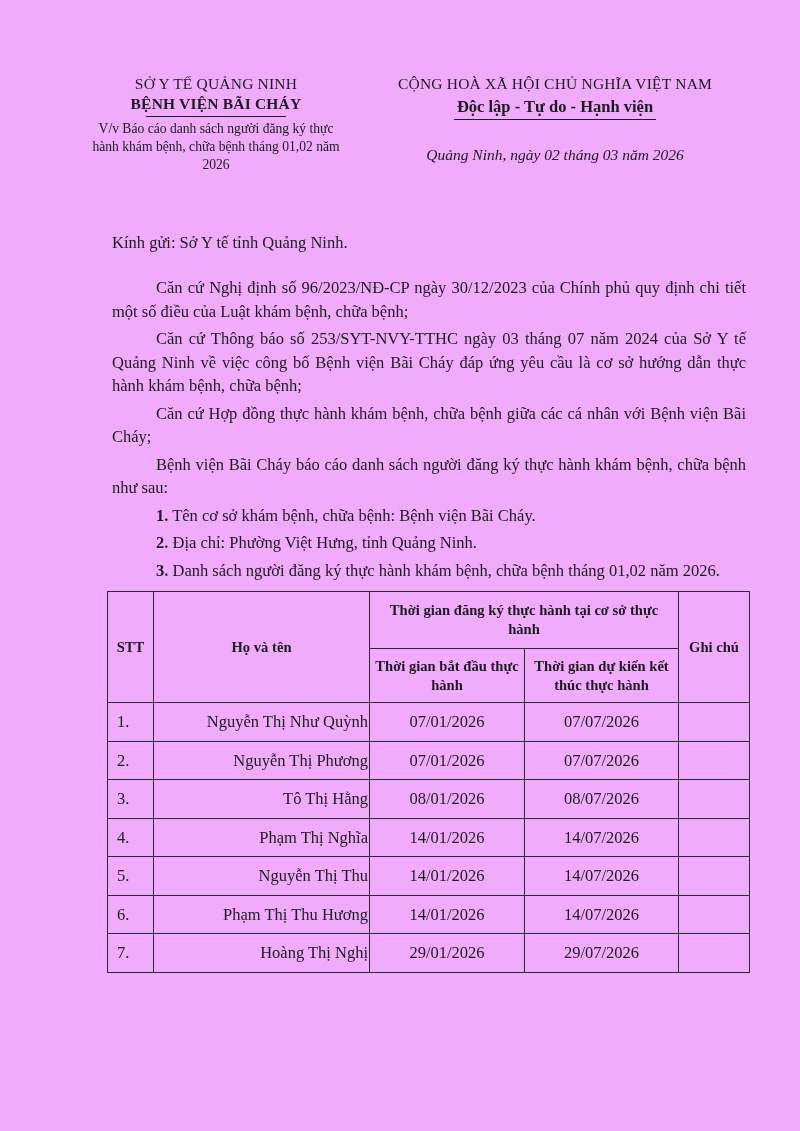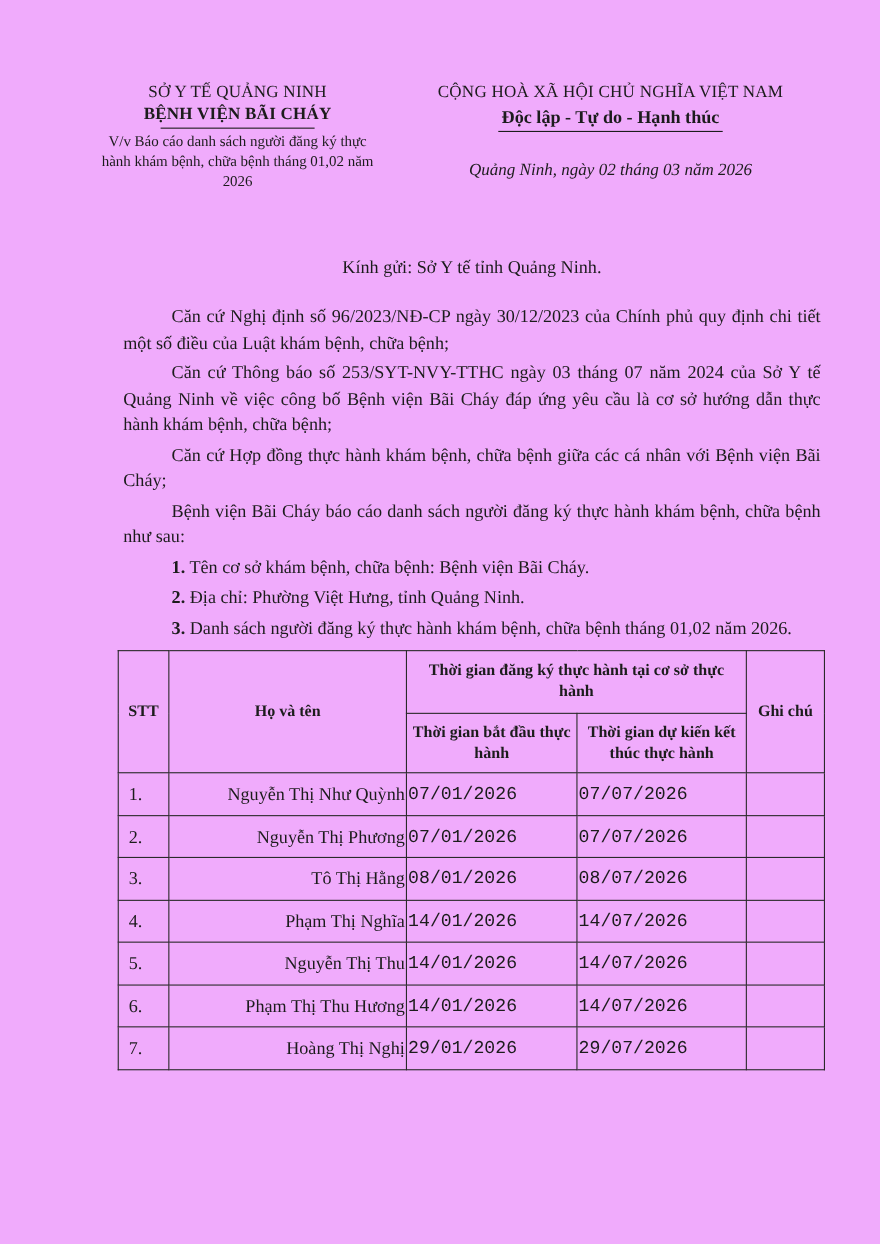--- a/index.html
+++ b/index.html
@@ -43,21 +43,21 @@
   }
   .place-date { font-style: italic; font-size: 15.5px; line-height: 20px; margin-top: 25px; }
 
   
   .doc-body {
     padding: 0 54px 0 112px;
     box-sizing: border-box;
     font-size: 16.5px;
   }
   .salutation {
-    text-align: center;
+    text-align: left;
     margin: 57px 0 21px;
     line-height: 24px;
   }
   p.para {
     margin: 0 0 4px;
     text-align: justify;
     text-indent: 44px;
     line-height: 23.5px;
   }
   p.para .item-num { font-weight: bold; }
@@ -88,39 +88,39 @@
     text-align: center;
     padding: 2px 5px;
   }
   .reg-table thead tr.group-row { height: 57px; }
   .reg-table thead tr.sub-row   { height: 54px; }
 
   .reg-table tbody tr { height: 38.5px; }
   .reg-table tbody td { font-size: 16.5px; line-height: 21px; }
   td.td-stt  { text-align: left; padding-left: 9px; }
   td.td-name { text-align: right; padding-left: 12px; }
-  td.td-date { text-align: left; font-family: Liberation Mono, monospace; }
+  td.td-date { text-align: center; }
   td.td-note { }
 </style>
 </head>
 <body>
 
 <div class="page">
 
   <div class="letterhead">
     <div class="lh-left">
       <div class="org-parent">SỞ Y TẾ QUẢNG NINH</div>
       <div class="org-name">BỆNH VIỆN BÃI CHÁY</div>
       <div class="org-underline"></div>
       <div class="doc-subject">V/v Báo cáo danh sách người đăng ký thực hành khám bệnh, chữa bệnh tháng 01,02 năm 2026</div>
     </div>
     <div class="lh-right">
       <div class="nation">CỘNG HOÀ XÃ HỘI CHỦ NGHĨA VIỆT NAM</div>
       <div class="motto-wrap">
-        <span class="motto">Độc lập - Tự do - Hạnh thúc</span>
+        <span class="motto">Độc lập - Tự do - Hạnh viện</span>
       </div>
       <div class="place-date">Quảng Ninh, ngày 02 tháng 03 năm 2026</div>
     </div>
   </div>
 
   <div class="doc-body">
     <div class="salutation">Kính gửi: Sở Y tế tỉnh Quảng Ninh.</div>
 
     <p class="para">Căn cứ Nghị định số 96/2023/NĐ-CP ngày 30/12/2023 của Chính phủ quy định chi tiết một số điều của Luật khám bệnh, chữa bệnh;</p>
     <p class="para">Căn cứ Thông báo số 253/SYT-NVY-TTHC ngày 03 tháng 07 năm 2024 của Sở Y tế Quảng Ninh về việc công bố Bệnh viện Bãi Cháy đáp ứng yêu cầu là cơ sở hướng dẫn thực hành khám bệnh, chữa bệnh;</p>

